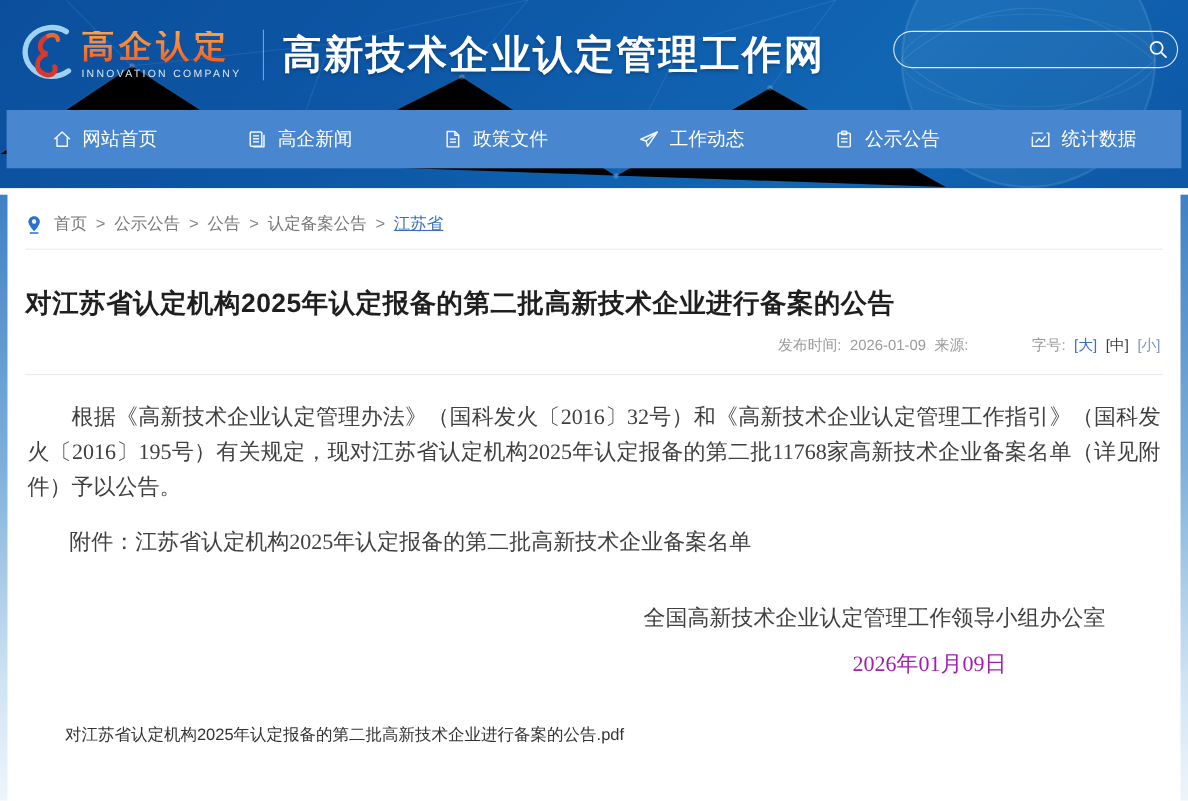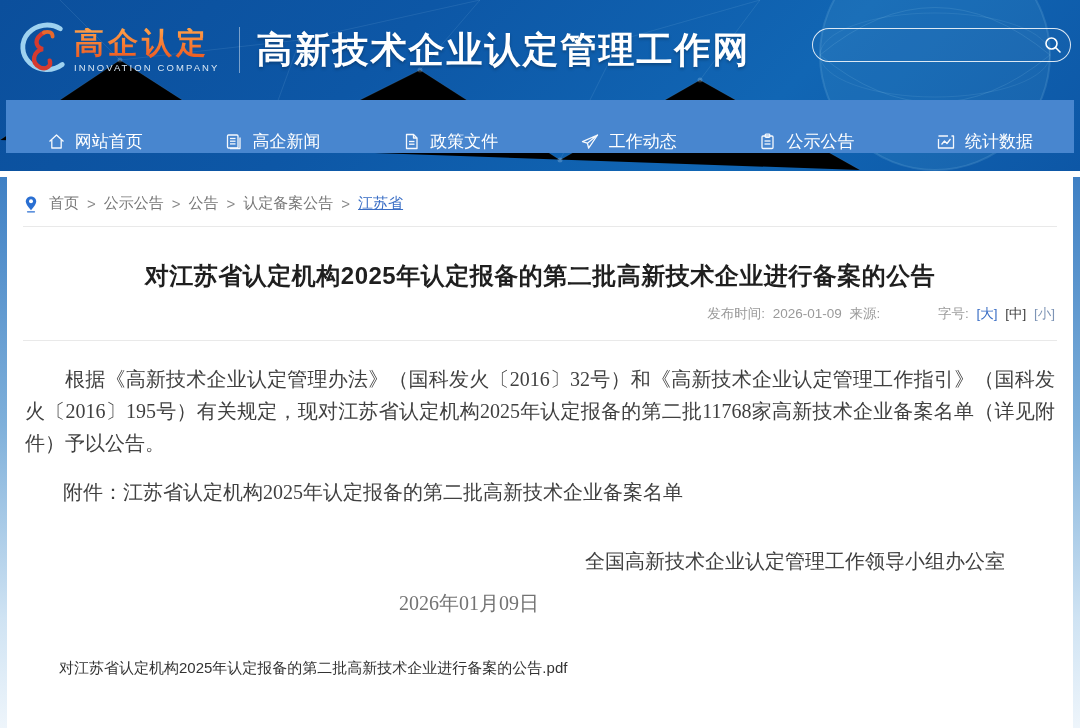--- a/index.html
+++ b/index.html
@@ -35,42 +35,42 @@
   }
   .search-input {
     flex:1; height:100%; background:transparent; border:none; outline:none;
     color:#fff; font-size:14px; padding:0 6px 0 16px;
   }
   .search-btn { width:34px; height:34px; border:none; background:transparent; cursor:pointer; display:flex; align-items:center; justify-content:center; }
 
   
   .nav {
     position:absolute; left:6px; right:6px; top:100px; height:53px;
-    background:#4886cf; display:flex; justify-content:space-around; align-items:flex-end;
+    background:#4886cf; display:flex; justify-content:space-around; align-items:center;
   }
   .nav-item { display:flex; align-items:center; gap:9px; color:#fff; font-size:17px; cursor:pointer; padding:0 10px; }
   .nav-item svg { display:block; opacity:.95; }
 
   
   .side-strip { position:absolute; top:177px; bottom:0; width:7px; }
   .side-strip.left  { left:0;  background:linear-gradient(#3f80c4 0%, #7fb0da 45%, #cfe3f3 80%, #eef5fb 100%); }
   .side-strip.right { right:0; background:linear-gradient(#3f80c4 0%, #7fb0da 45%, #cfe3f3 80%, #eef5fb 100%); }
 
   
   .content { position:absolute; left:7px; right:7px; top:177px; bottom:0; background:#fff; padding:0 16px; }
 
   .breadcrumb { margin-top:17px; display:flex; align-items:center; font-size:15px; color:#777; gap:8px; }
   .breadcrumb .pin { margin-right:2px; display:flex; }
   .crumb { color:#777; text-decoration:none; cursor:pointer; }
   .crumb-sep { color:#888; }
   .crumb.current { color:#3a6ec5; text-decoration:underline; }
   .crumb-divider { margin-top:13px; border-bottom:1px solid #e9e9e9; }
 
   .article-title {
-    margin-top:33px; text-align:center; font-size:24px; font-weight:bold; color:#1f1f1f;
+    margin-top:33px; text-align:left; font-size:24px; font-weight:bold; color:#1f1f1f;
     font-family:"Liberation Sans", sans-serif; letter-spacing:.5px;
   }
   .meta { margin-top:13px; text-align:right; font-size:13.5px; color:#9a9a9a; }
   .meta span { margin:0 2px; }
   .meta .gap { display:inline-block; width:42px; }
   .font-large { color:#3a6ec5; cursor:pointer; }
   .font-medium { color:#3c3c3c; cursor:pointer; }
   .font-small { color:#7d94b5; cursor:pointer; }
   .meta-divider { margin-top:17px; border-bottom:1px solid #e9e9e9; }
 
@@ -79,22 +79,22 @@
     line-height:32px; text-align:justify; text-indent:2em; padding:0 2px;
   }
   .attachment-line {
     margin-top:20px; font-family:"Liberation Serif", serif; font-size:20px; color:#404040; text-indent:2em;
   }
   .sig-org {
     margin-top:42px; text-align:right; padding-right:52px;
     font-family:"Liberation Serif", serif; font-size:20px; color:#404040;
   }
   .sig-date {
-    margin-top:15px; text-align:center; padding-right:142px;
-    font-family:"Liberation Serif", serif; font-size:20px; color:#737373;
+    margin-top:15px; text-align:right; padding-right:142px;
+    font-family:"Liberation Serif", serif; font-size:20px; color:#a21caf;
   }
   .pdf-link {
     display:inline-block; margin-top:42px; margin-left:36px;
     font-size:15px; color:#333; text-decoration:none; cursor:pointer;
   }
 </style>
 </head>
 <body>
 
 <div class="header">

